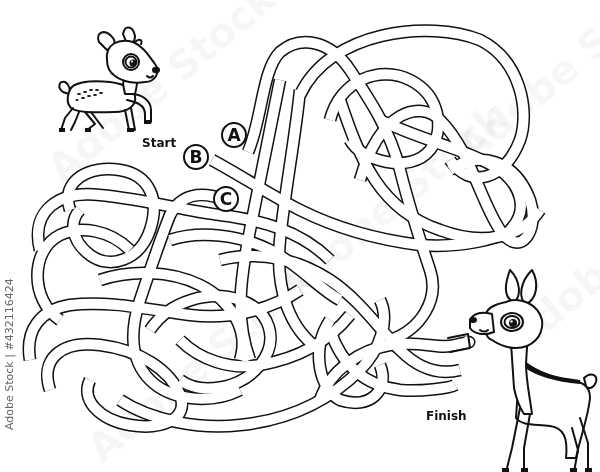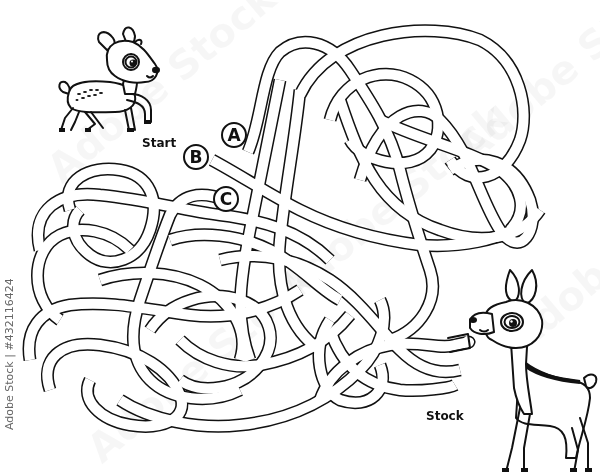--- a/index.html
+++ b/index.html
@@ -156,20 +156,20 @@
       <path class="line" d="M40 62 C 42 64, 46 64, 48 62"></path>
 
       <ellipse cx="72" cy="54" rx="11" ry="9" class="fillw"></ellipse>
       <ellipse cx="72" cy="54" rx="7.5" ry="6" class="fillw"></ellipse>
       <circle cx="73" cy="55" r="4" class="fillb"></circle>
       <circle cx="71.5" cy="53.5" r="1.2" fill="#ffffff"></circle>
     </g>
   </svg>
 
   <div class="label-text" style="left:142px;top:136px;">Start</div>
-  <div class="label-text" style="left:426px;top:409px;">Stock</div>
+  <div class="label-text" style="left:426px;top:409px;">Finish</div>
 
   <div class="badge" style="left:221px;top:122px;">A</div>
   <div class="badge" style="left:183px;top:144px;">B</div>
   <div class="badge" style="left:213px;top:186px;">C</div>
 
   <div class="watermark">Adobe Stock | #432116424</div>
 </div>
 
 </body></html>

